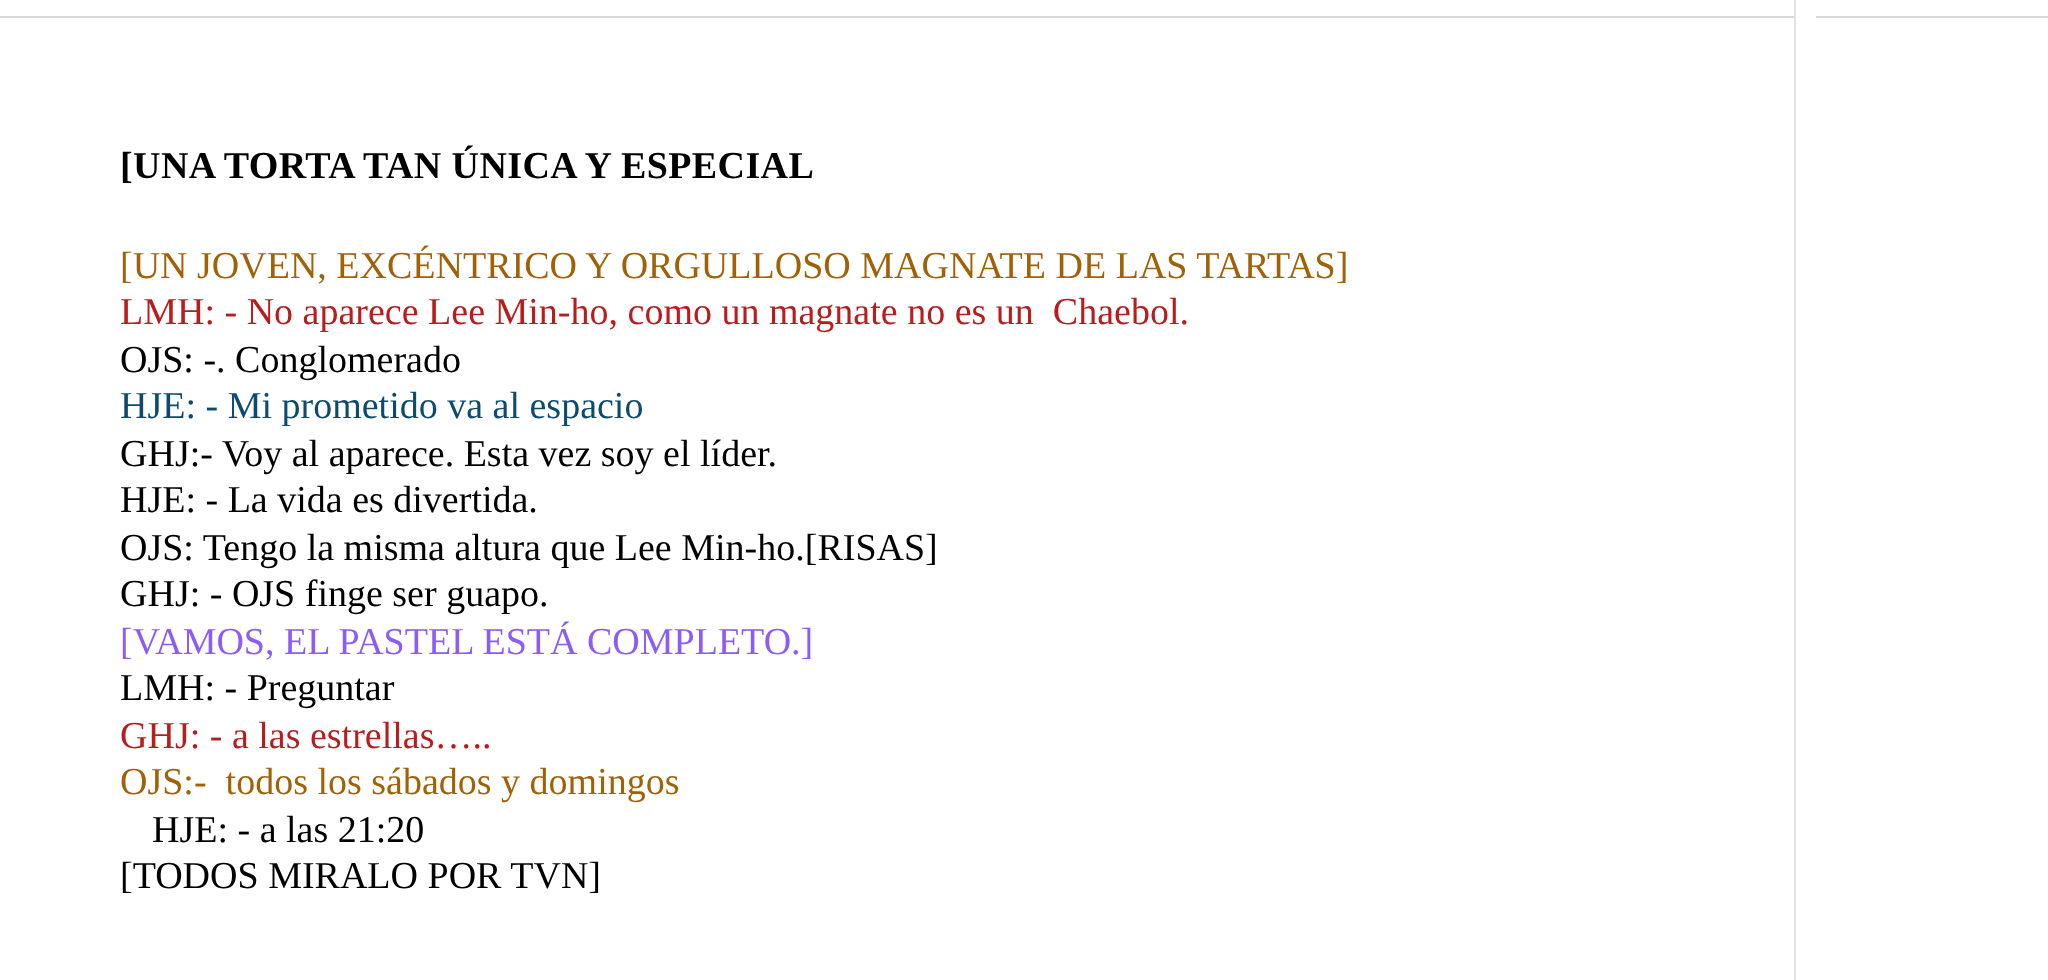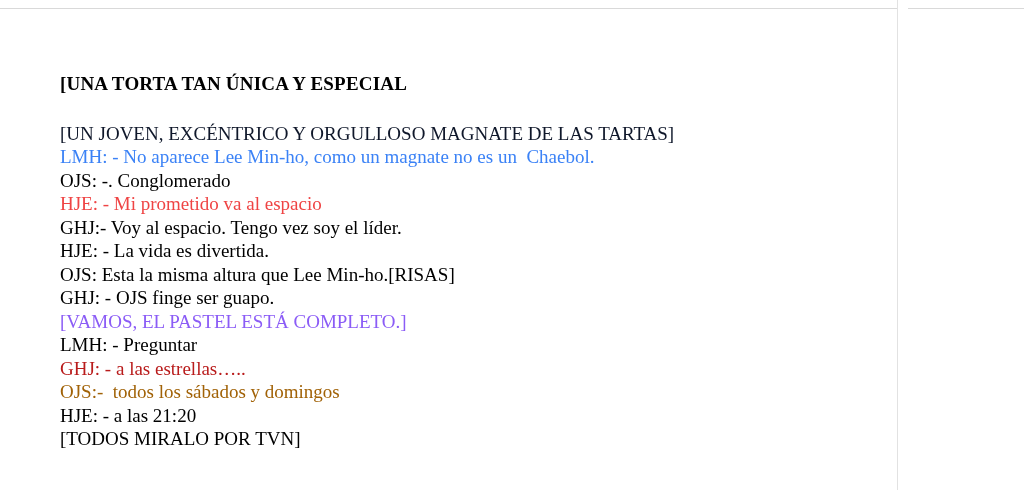--- a/index.html
+++ b/index.html
@@ -65,29 +65,29 @@
 </head>
 <body>
 
 <div class="page">
   <div class="top-strip"></div>
   <div class="right-strip"></div>
 
   <div class="doc-body">
     <p class="heading">[UNA TORTA TAN ÚNICA Y ESPECIAL</p>
     <div id="lines-container">
-        <p class="line" style="color: #0f172a;">[UN JOVEN, EXCÉNTRICO Y ORGULLOSO MAGNATE DE LAS TARTAS]</p>
-        <p class="line accent" style="color: #3b82f6;">LMH: - No aparece Lee Min-ho, como un magnate no es un  Chaebol.</p>
+        <p class="line" style="color: #a16207;">[UN JOVEN, EXCÉNTRICO Y ORGULLOSO MAGNATE DE LAS TARTAS]</p>
+        <p class="line accent" style="color: #b91c1c;">LMH: - No aparece Lee Min-ho, como un magnate no es un  Chaebol.</p>
         <p class="line" style="color: rgb(0, 0, 0);">OJS: -. Conglomerado</p>
-        <p class="line" style="color: #ef4444;">HJE: - Mi prometido va al espacio</p>
-        <p class="line" style="color: rgb(0, 0, 0);">GHJ:- Voy al espacio. Tengo vez soy el líder.</p>
+        <p class="line" style="color: #0c4a6e;">HJE: - Mi prometido va al espacio</p>
+        <p class="line" style="color: rgb(0, 0, 0);">GHJ:- Voy al aparece. Esta vez soy el líder.</p>
         <p class="line" style="color: rgb(0, 0, 0);">HJE: - La vida es divertida.</p>
-        <p class="line" style="color: rgb(0, 0, 0);">OJS: Esta la misma altura que Lee Min-ho.[RISAS]</p>
+        <p class="line" style="color: rgb(0, 0, 0);">OJS: Tengo la misma altura que Lee Min-ho.[RISAS]</p>
         <p class="line" style="color: rgb(0, 0, 0);">GHJ: - OJS finge ser guapo.</p>
         <p class="line" style="color: #8b5cf6;">[VAMOS, EL PASTEL ESTÁ COMPLETO.]</p>
         <p class="line" style="color: rgb(0, 0, 0);">LMH: - Preguntar</p>
         <p class="line" style="color: #b91c1c;">GHJ: - a las estrellas…..</p>
         <p class="line" style="color: #a16207;">OJS:-  todos los sábados y domingos</p>
-        <p class="line" style="color: rgb(0, 0, 0);">HJE: - a las 21:20</p>
+        <p class="line" style="color: rgb(0, 0, 0); margin-left: 16px;">HJE: - a las 21:20</p>
         <p class="line" style="color: rgb(0, 0, 0);">[TODOS MIRALO POR TVN]</p>
       </div>
   </div>
 </div>
 
 </body></html>

